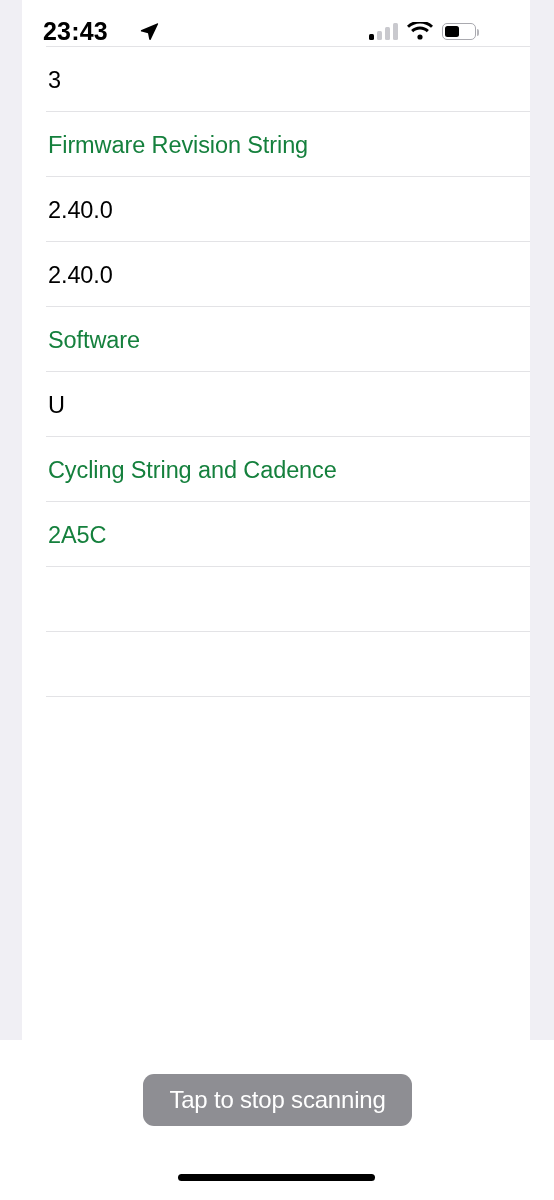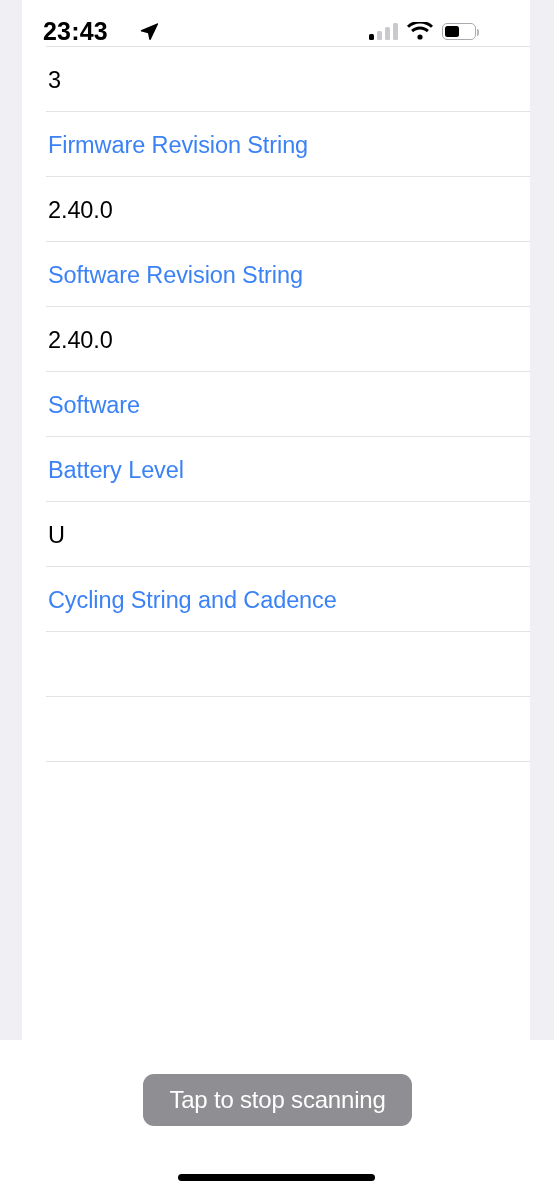--- a/index.html
+++ b/index.html
@@ -52,21 +52,21 @@
   .row .row-text {
     position: absolute;
     left: 26px;
     top: 50%;
     transform: translateY(-50%);
     font-size: 23.5px;
     line-height: 28px;
     letter-spacing: -0.1px;
     white-space: nowrap;
   }
-  .row.key .row-text   { color: #3b82f6; }
+  .row.key .row-text   { color: #15803d; }
   .row.value .row-text { color: #000000; }
   .row .sep {
     position: absolute;
     left: 24px;
     right: 0;
     bottom: 0;
     height: 1px;
     background: #e3e3e6;
   }
   
@@ -207,42 +207,38 @@
         <div class="sep"></div>
       </div>
       <div class="row key">
         <div class="row-text">Firmware Revision String</div>
         <div class="sep"></div>
       </div>
       <div class="row value">
         <div class="row-text">2.40.0</div>
         <div class="sep"></div>
       </div>
-      <div class="row key">
-        <div class="row-text">Software Revision String</div>
-        <div class="sep"></div>
-      </div>
       <div class="row value">
         <div class="row-text">2.40.0</div>
         <div class="sep"></div>
       </div>
       <div class="row key">
         <div class="row-text">Software</div>
         <div class="sep"></div>
       </div>
-      <div class="row key">
-        <div class="row-text">Battery Level</div>
-        <div class="sep"></div>
-      </div>
       <div class="row value">
         <div class="row-text">U</div>
         <div class="sep"></div>
       </div>
       <div class="row key">
         <div class="row-text">Cycling String and Cadence</div>
+        <div class="sep"></div>
+      </div>
+      <div class="row key">
+        <div class="row-text">2A5C</div>
         <div class="sep"></div>
       </div>
       <div class="row value">
         <div class="row-text"></div>
         <div class="sep"></div>
       </div>
       <div class="row value">
         <div class="row-text"></div>
         <div class="sep"></div>
       </div>

